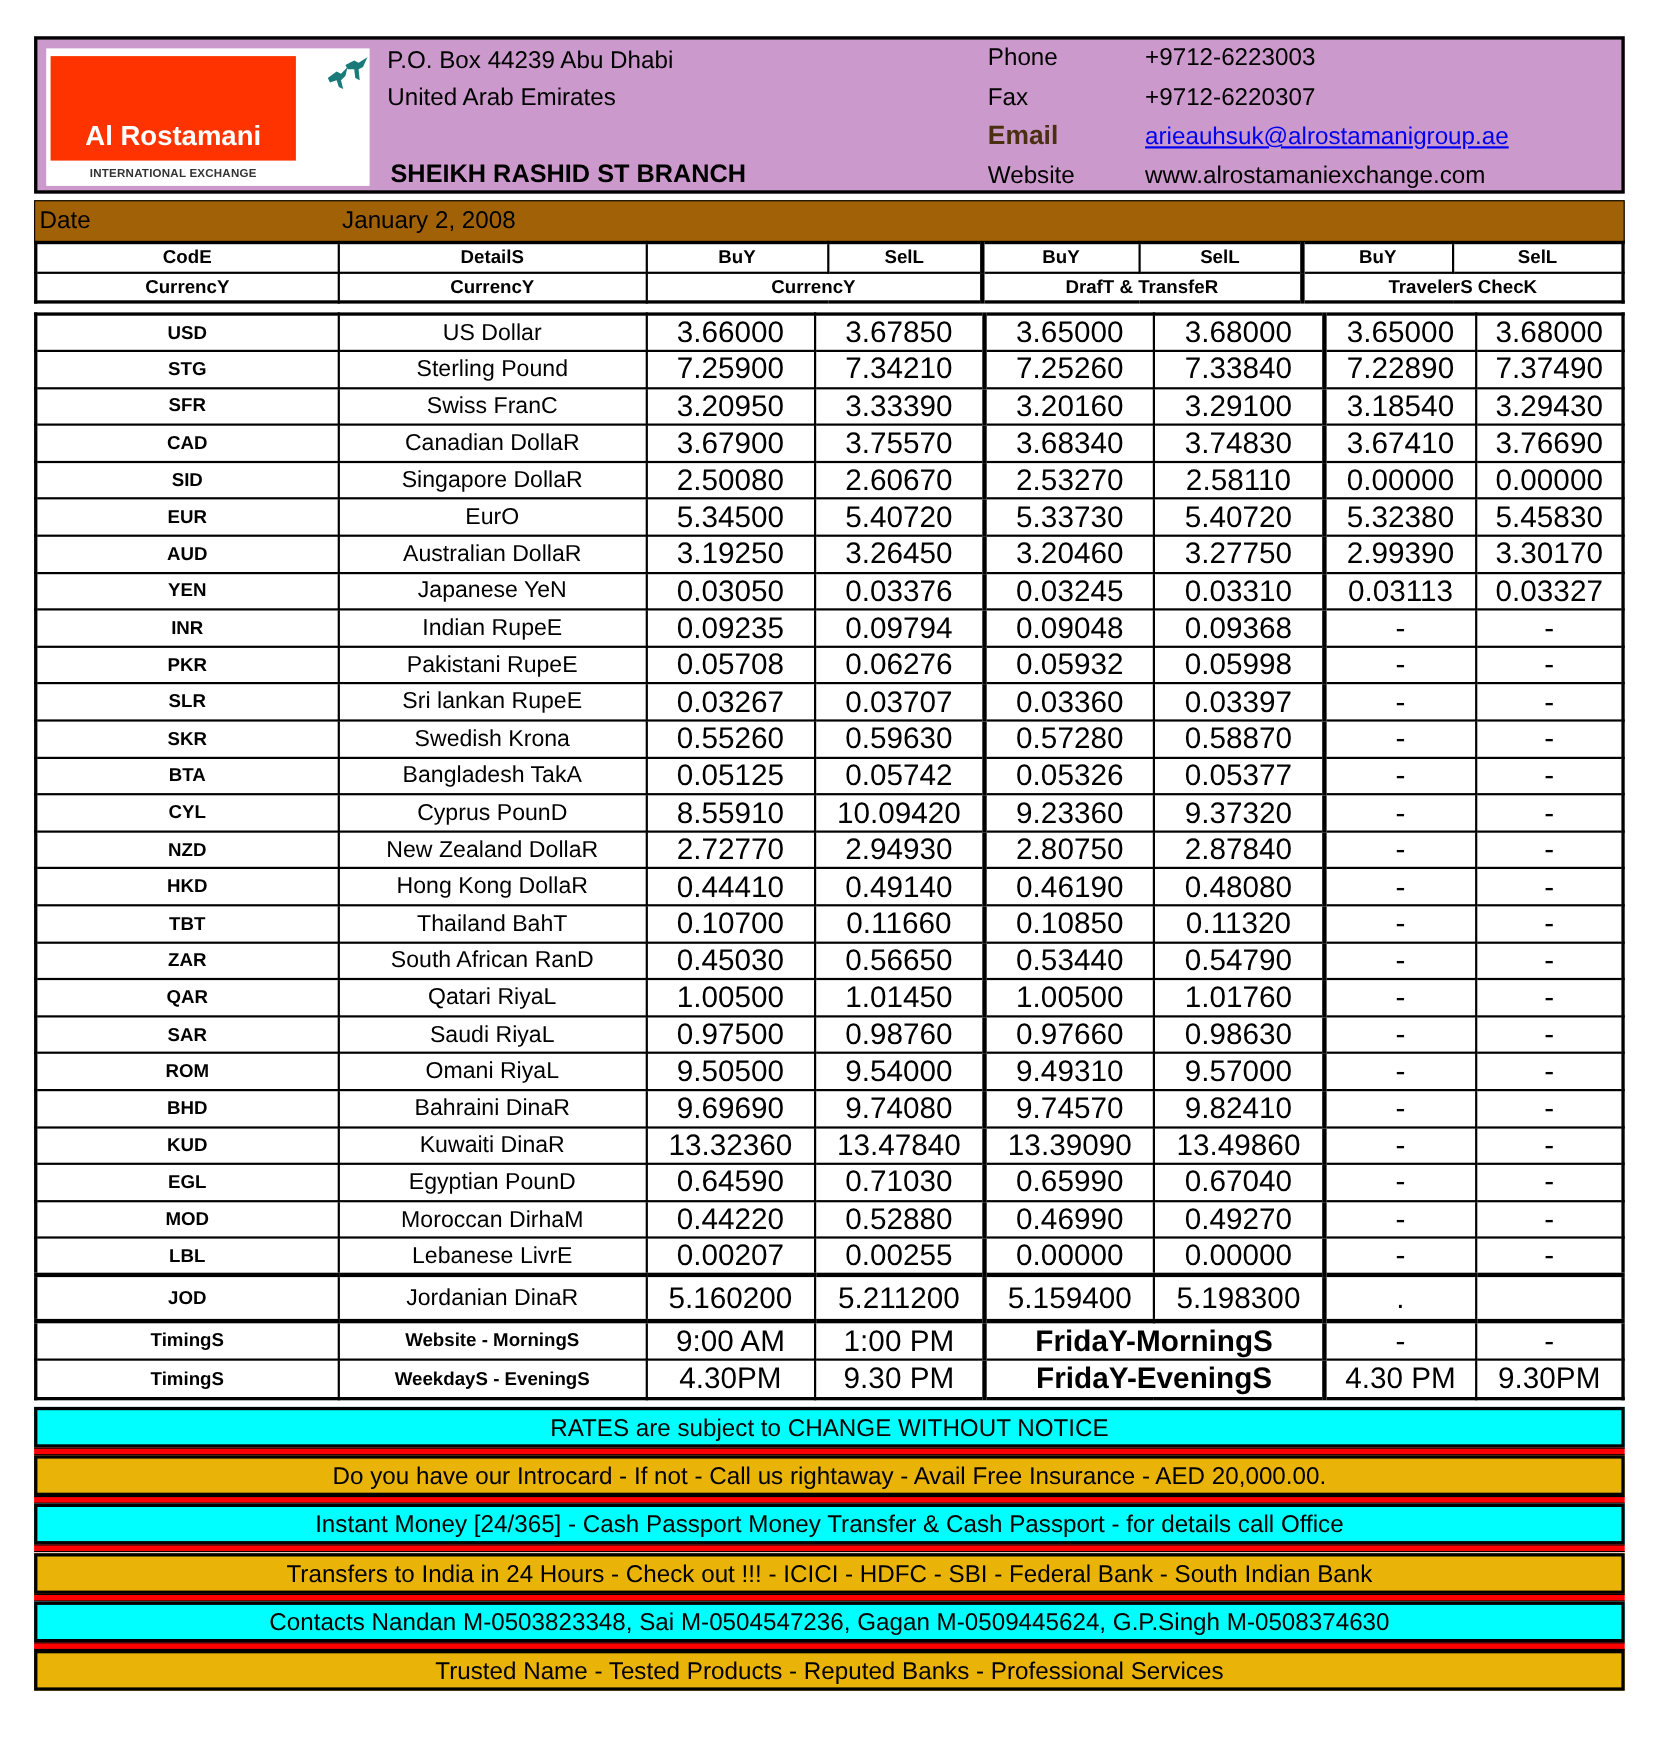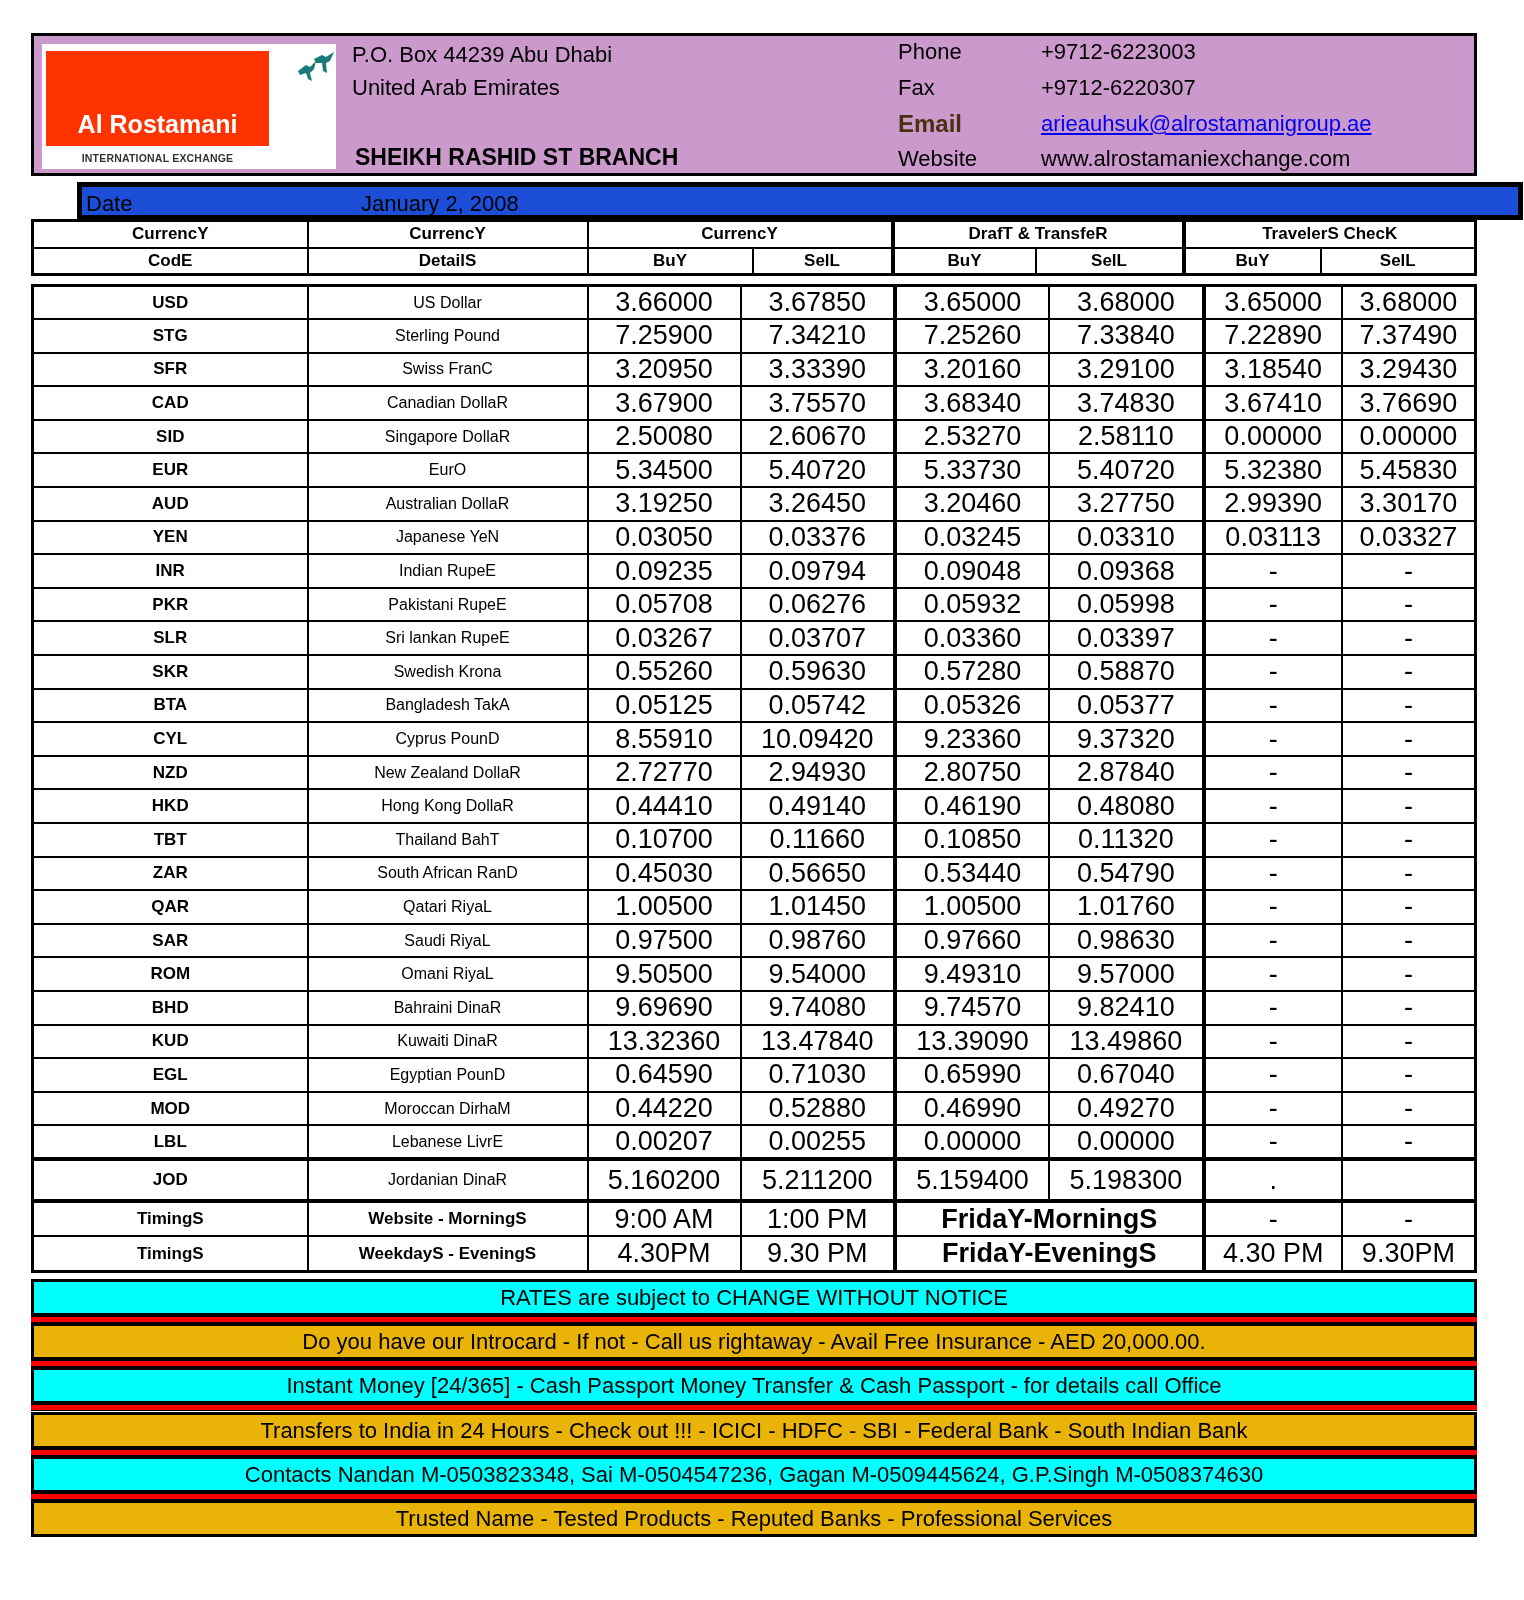--- a/index.html
+++ b/index.html
@@ -13,33 +13,33 @@
   .logo-sub { position:absolute; left:4px; top:108px; width:223px; text-align:center; font-size:10.5px; font-weight:bold; color:#333; letter-spacing:0.2px; }
   .logo-birds { position:absolute; left:252px; top:5px; width:44px; height:36px; }
   .addr { position:absolute; left:318px; font-size:22px; }
   .branch { position:absolute; left:321px; top:108px; font-size:23px; font-weight:bold; }
   .clabel { position:absolute; left:864px; font-size:22px; }
   .cval { position:absolute; left:1007px; font-size:22px; }
   .email-label { font-weight:bold; color:#4a3010; }
   .email-link { color:#0000ee; text-decoration:underline; }
 
   
-  .date-row { position:absolute; left:31px; top:182px; width:1446px; height:38px; border:5px solid #000000; box-sizing:border-box; background:#1d4ed8;margin-left:46px; }
+  .date-row { position:absolute; left:31px; top:182px; width:1446px; height:38px; border:1px solid #000000; box-sizing:border-box; background:#a16207; }
   .date-label { position:absolute; left:4px; top:4px; font-size:22px; }
   .date-val { position:absolute; left:279px; top:4px; font-size:22px; }
 
   table { border-collapse:collapse; position:absolute; left:31px; }
   td { border:2px solid #000; text-align:center; padding:0; box-sizing:border-box; }
   .hdr td { font-weight:bold; font-size:17px; height:27px; }
   .hdr { top:219px; width:1446px; border:3px solid #000; }
 
   .main { top:284px; width:1446px; border:3px solid #000; }
   .main td { height:33.6px; }
   .code { font-weight:bold; font-size:17px; width:275px; }
-  .det { font-size:16px; width:280px; }
+  .det { font-size:21px; width:280px; }
   .num { font-size:27px; }
   .bold-row .num { font-weight:normal; }
   .sep-left { border-left:4px solid #000 !important; }
   .thick-top td { border-top:4px solid #000; }
   .time-bold { font-weight:bold; font-size:17px; }
   .friday { font-weight:bold; font-size:27px; }
 
   
   .banner { position:absolute; left:31px; width:1446px; height:37px; border:3px solid #000; box-sizing:border-box; text-align:center; font-size:22px; line-height:31px; }
   .cyan { background:#00ffff; }
@@ -75,35 +75,35 @@
 </div>
 
 <div class="date-row">
   <span class="date-label">Date</span>
   <span class="date-val">January 2, 2008</span>
 </div>
 
 <table class="hdr">
   <tbody>
       <tr>
-    <td style="width:275px;">CurrencY</td>
-    <td style="width:280px;">CurrencY</td>
-    <td colspan="2">CurrencY</td>
-    <td colspan="2" class="sep-left">DrafT &amp; TransfeR</td>
-    <td colspan="2" class="sep-left">TravelerS ChecK</td>
-  </tr>
-  <tr>
     <td>CodE</td>
     <td>DetailS</td>
     <td style="width:165px;">BuY</td>
     <td style="width:140px;">SelL</td>
     <td style="width:143px;" class="sep-left">BuY</td>
     <td style="width:148px;">SelL</td>
     <td style="width:137px;" class="sep-left">BuY</td>
     <td>SelL</td>
+  </tr>
+  <tr>
+    <td style="width:275px;">CurrencY</td>
+    <td style="width:280px;">CurrencY</td>
+    <td colspan="2">CurrencY</td>
+    <td colspan="2" class="sep-left">DrafT &amp; TransfeR</td>
+    <td colspan="2" class="sep-left">TravelerS ChecK</td>
   </tr>
 </tbody>
   </table>
 
 <table class="main">
   <tbody id="rates-body">
       <tr class="bold-row">
         <td class="code">USD</td>
         <td class="det">US Dollar</td>
         <td class="num">3.66000</td>

